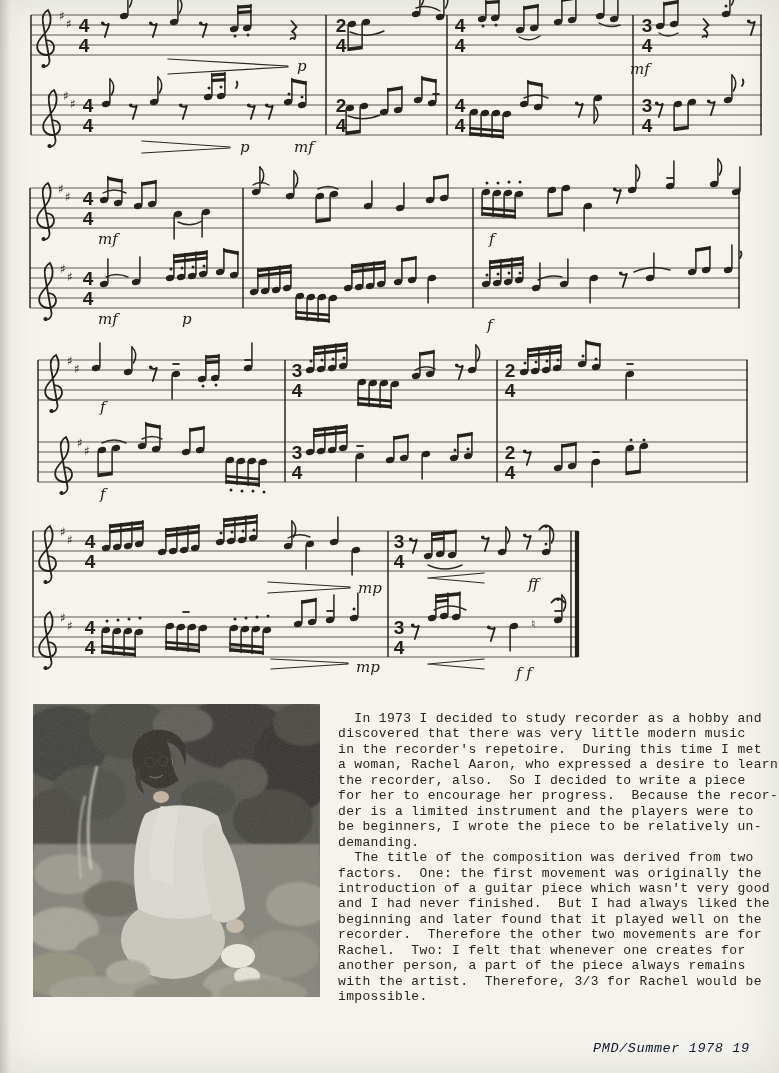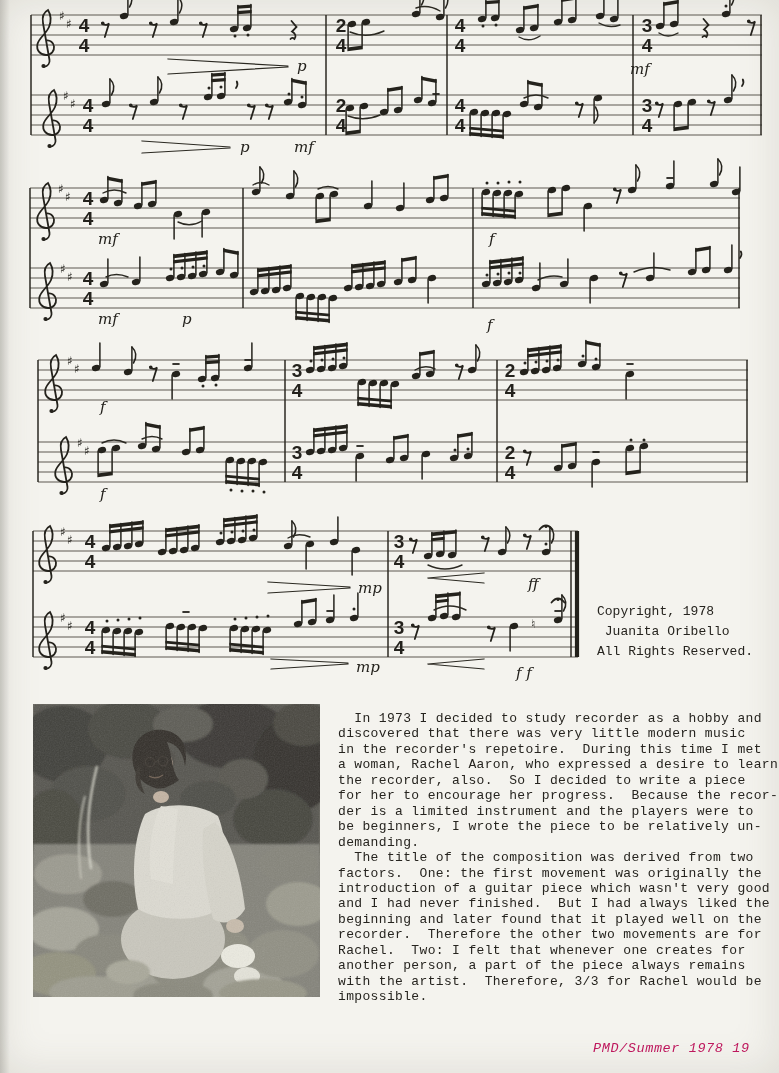--- a/index.html
+++ b/index.html
@@ -22,21 +22,21 @@
   .dyn{font:italic 15px "DejaVu Serif",serif;fill:#23211c;}
   .ts{font:700 19px "Liberation Sans",sans-serif;fill:#23211c;}
   .ks{font:12px "DejaVu Sans",sans-serif;fill:#23211c;}
   .article{position:absolute;left:338px;top:711px;width:444px;
         font:13px/15.45px "Liberation Mono",monospace;letter-spacing:.35px;
         color:#26241f;}
   .article p{margin:0;white-space:pre;}
   .copyright{position:absolute;left:597px;top:602px;
         font:13px/20px "Liberation Mono",monospace;color:#26241f;white-space:pre;}
   .footer{position:absolute;left:593px;top:1041px;
-        font:italic 13.5px "Liberation Mono",monospace;letter-spacing:.6px;color:#be185d;}
+        font:italic 13.5px "Liberation Mono",monospace;letter-spacing:.6px;color:#0f172a;}
   .photo{position:absolute;left:33px;top:704px;width:287px;height:293px;}
 </style>
 </head>
 <body>
 
 <div class="page">
 
   <svg class="score" width="779" height="700" viewBox="0 0 779 700">
     <defs>
       <g id="clef">
@@ -462,23 +462,20 @@
       <g>
         <path class="hp" d="M268,582 L350,587 M268,593 L350,588 M428,578 L484,573 M428,578 L484,583 M271,659 L348,663 M271,669 L348,664 M428,664 L484,659 M428,664 L484,669"></path>
       </g>
       <text class="dyn" x="358" y="593">mp</text>
       <text class="dyn" x="528" y="589">ff</text>
       <text class="dyn" x="356" y="672">mp</text>
       <text class="dyn" x="516" y="678">f f</text>
     </g>
   </svg>
 
-  <div class="copyright">Copyright, 1978
- Juanita Oribello
-All Rights Reserved.</div>
 
   <svg class="photo" viewBox="0 0 287 293">
     <defs>
       <filter id="soft">
           <feGaussianBlur stdDeviation="1.1"></feGaussianBlur>
         </filter>
       <filter id="noise">
           <feTurbulence type="fractalNoise" baseFrequency="0.8" numOctaves="3" stitchTiles="stitch"></feTurbulence>
           <feColorMatrix type="saturate" values="0"></feColorMatrix>
         </filter>

